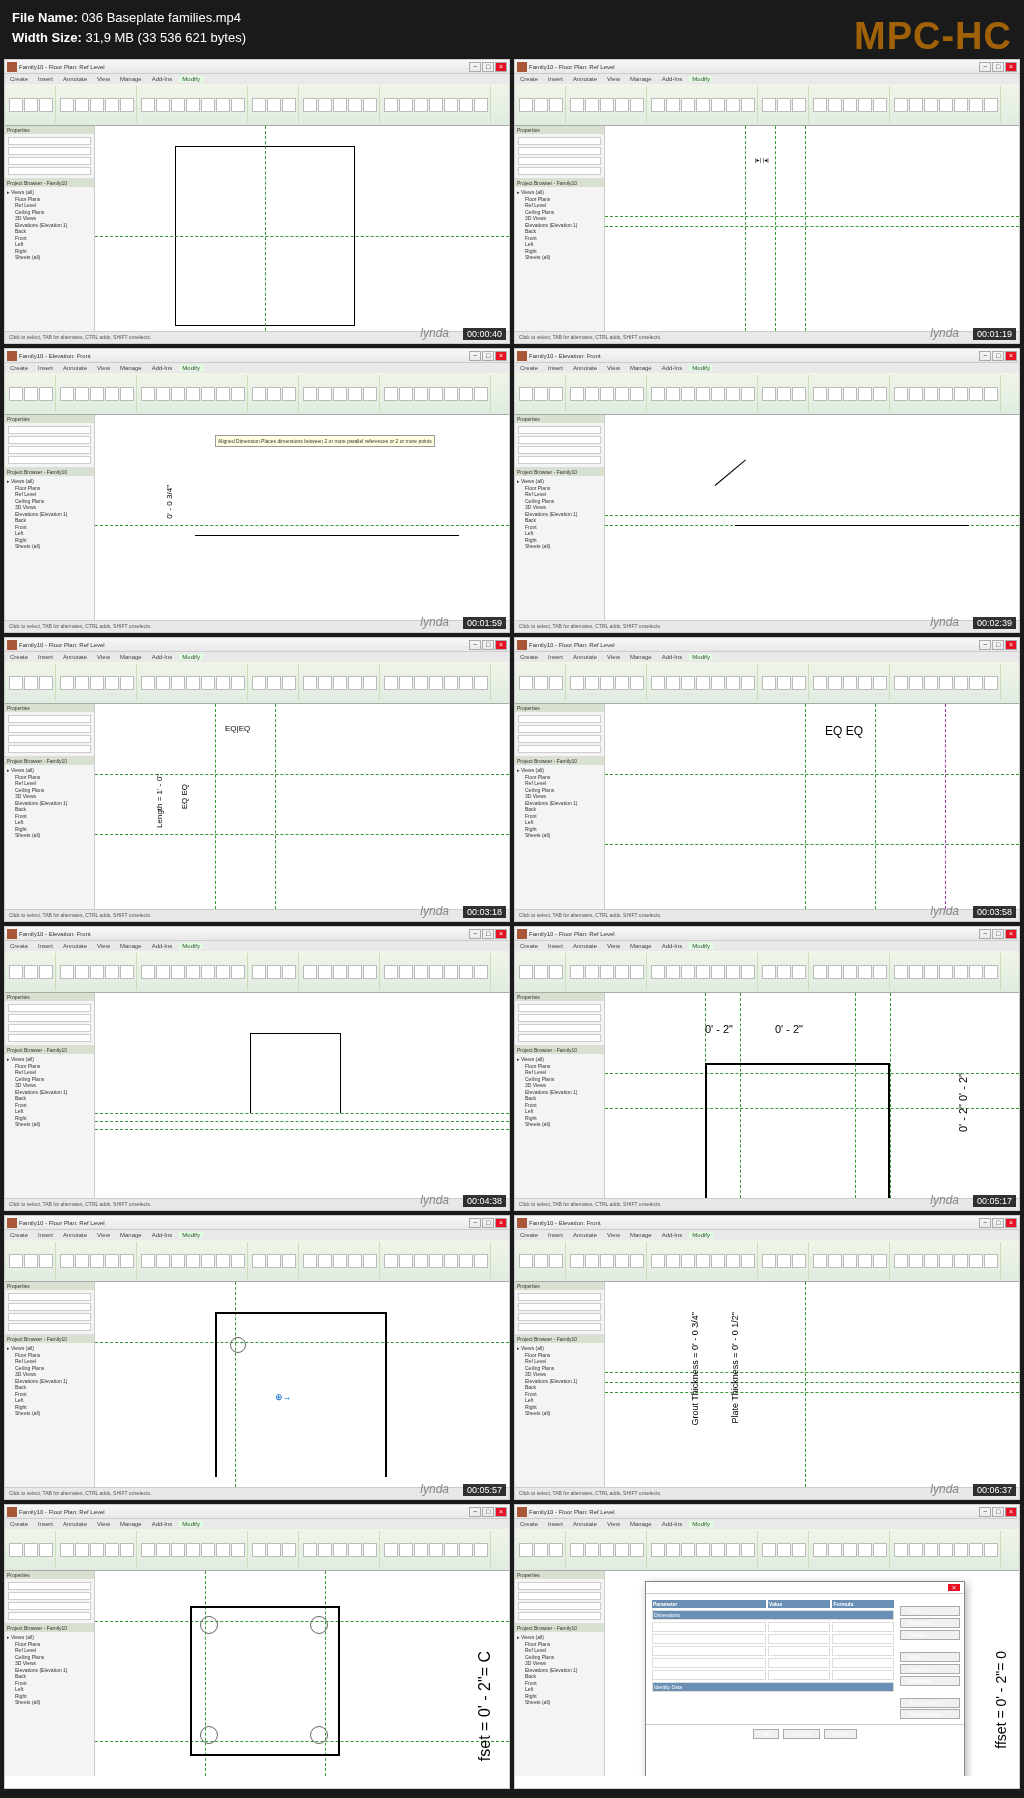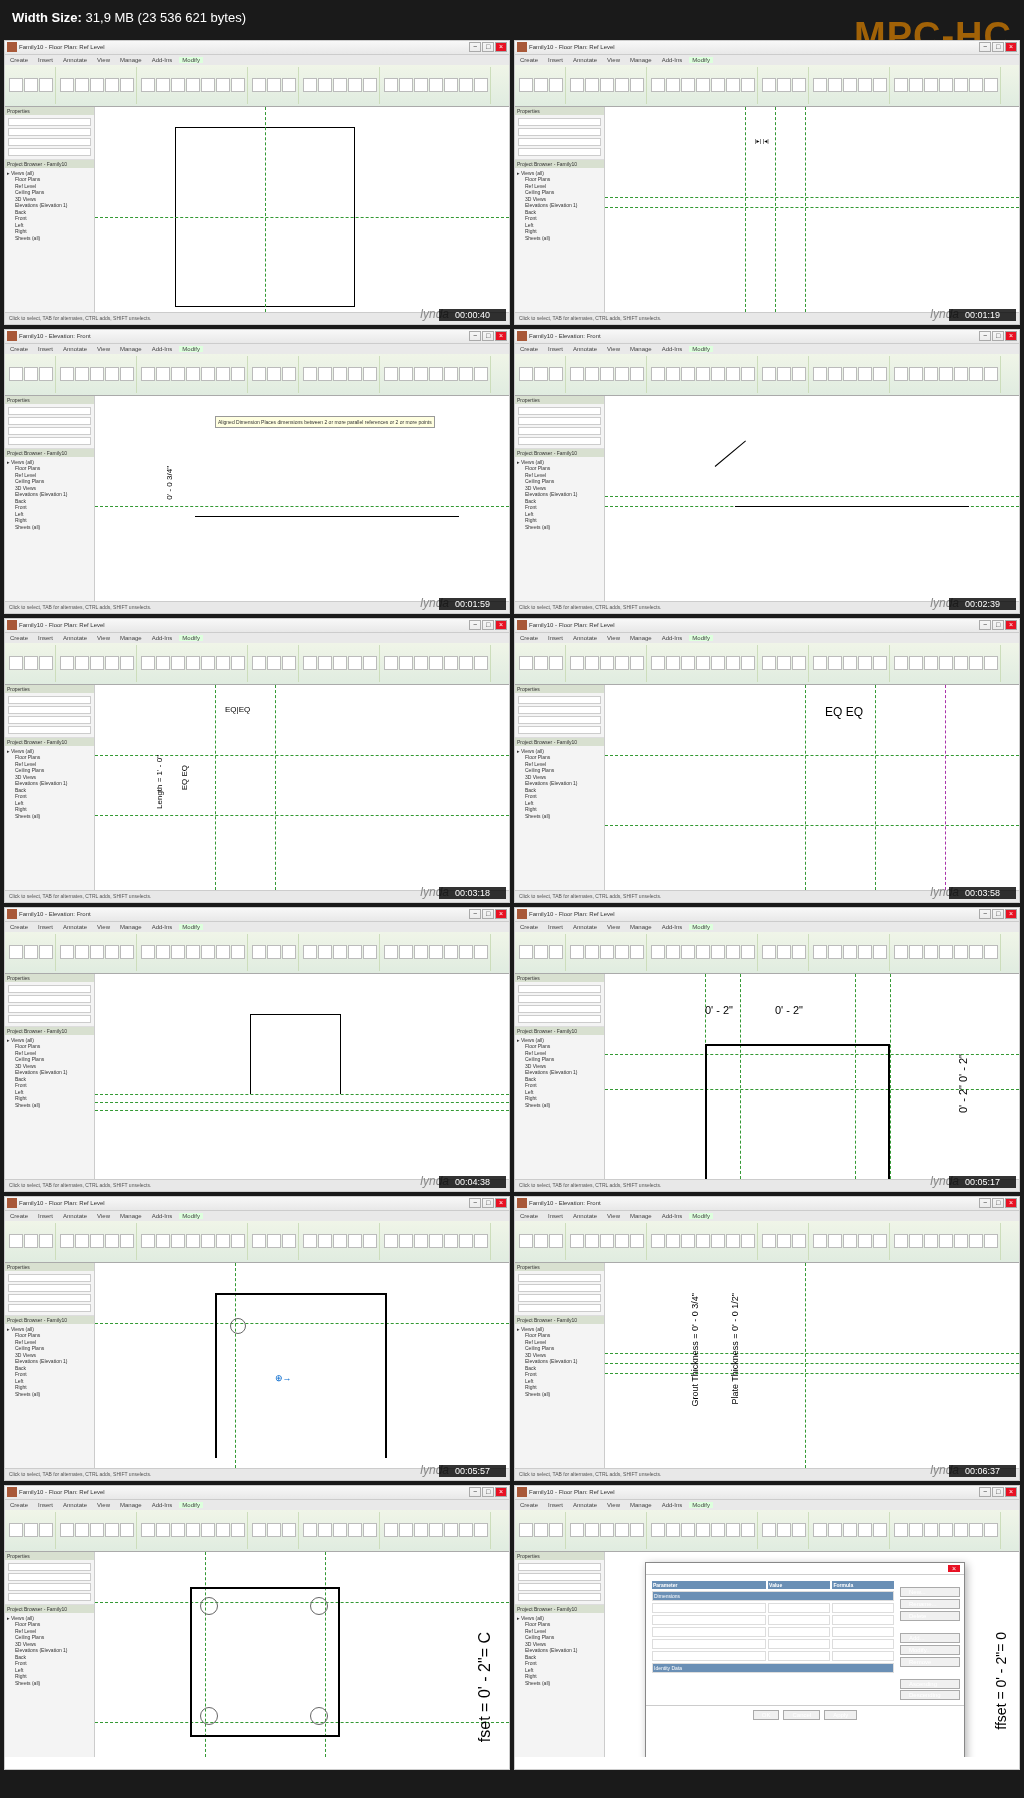--- a/index.html
+++ b/index.html
@@ -138,21 +138,21 @@
   position: relative;
   overflow: hidden;
 }
 .timestamp {
   position: absolute;
   bottom: 3px;
   right: 3px;
   background: rgba(0,0,0,0.8);
   color: #fff;
   font-size: 9px;
-  padding: 1px 16px;
+  padding: 1px 4px;
   z-index: 10;
 }
 .lynda {
   position: absolute;
   bottom: 3px;
   right: 60px;
   color: #888;
   font-size: 12px;
   font-style: italic;
   z-index: 9;
@@ -206,21 +206,22 @@
 .dialog-table { width: 100%; font-size: 5px; }
 .dialog-table th { background: #6a8fb5; color: #fff; padding: 1px; text-align: left; }
 .dialog-table td { border: 1px solid #ddd; padding: 1px; }
 .dialog-btns { display: flex; justify-content: center; gap: 4px; padding: 4px; border-top: 1px solid #ccc; }
 .dialog-btn { border: 1px solid #aaa; padding: 1px 8px; font-size: 6px; background: #f0f0f0; }
 </style>
 </head>
 <body>
 
 <div class="header">
-  <span class="header-info"><b>Width Size:</b> <span>31,9 MB (23 536 621 bytes)</span></span>
+  <span class="header-info"><b>File Name:</b> <span>036 Baseplate families.mp4</span></span>
+  <span class="header-info"><b>Width Size:</b> <span>31,9 MB (33 536 621 bytes)</span></span>
   <div class="watermark">MPC-HC</div>
 </div>
 
 <div class="grid">
   <div class="thumb">
     <div class="titlebar">
       <div class="titlebar-icon"></div>
       <div class="titlebar-text">Family10 - Floor Plan: Ref Level</div>
       <div class="winbtns">
         <div class="winbtn">−</div>

